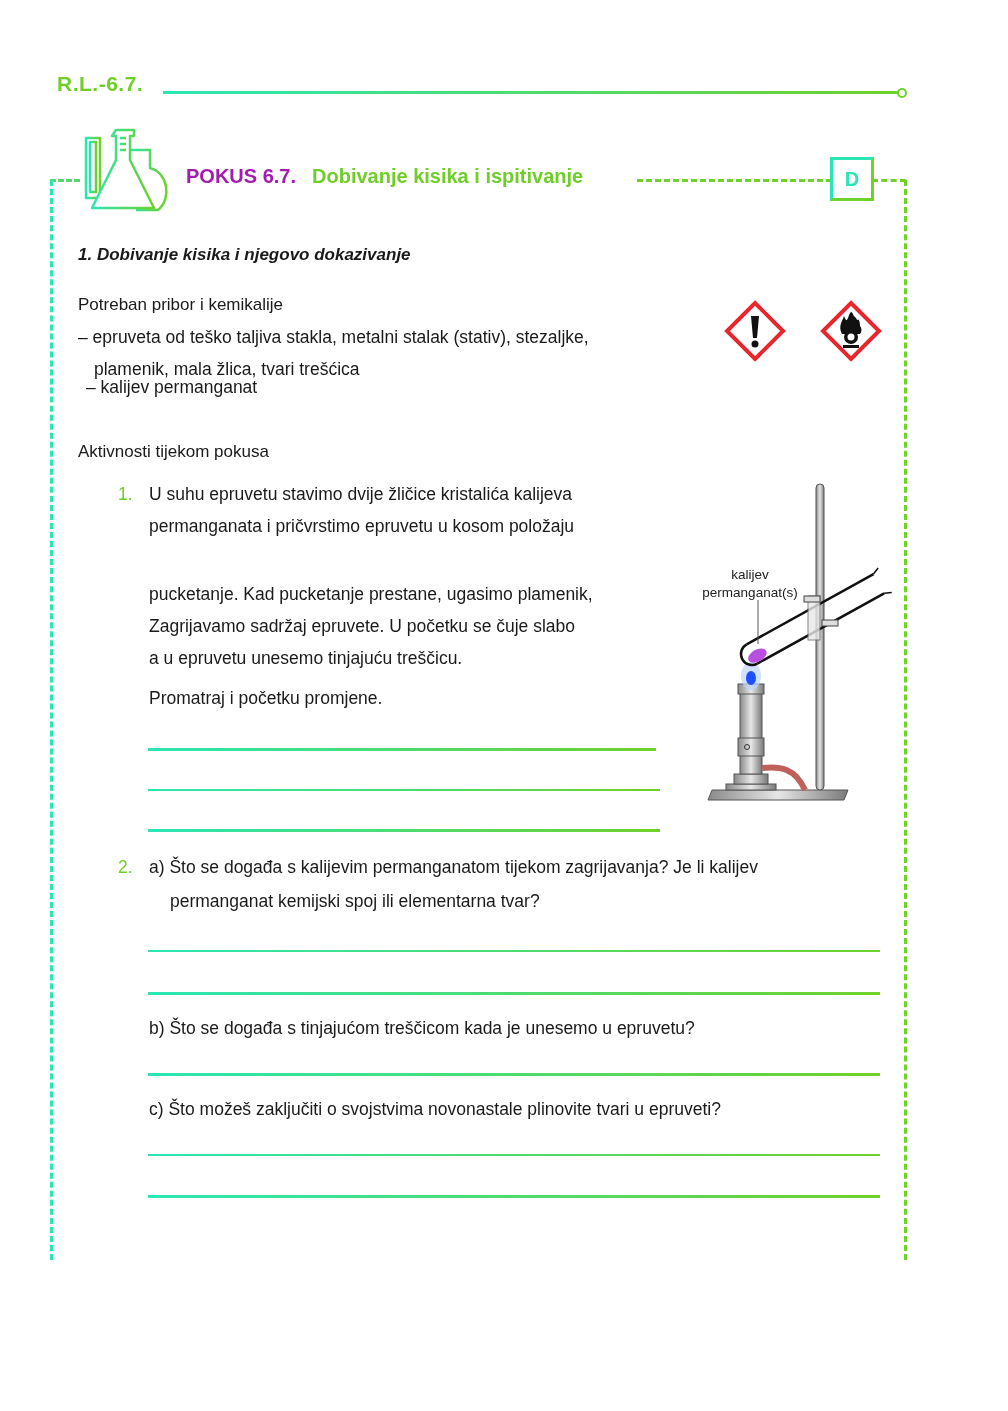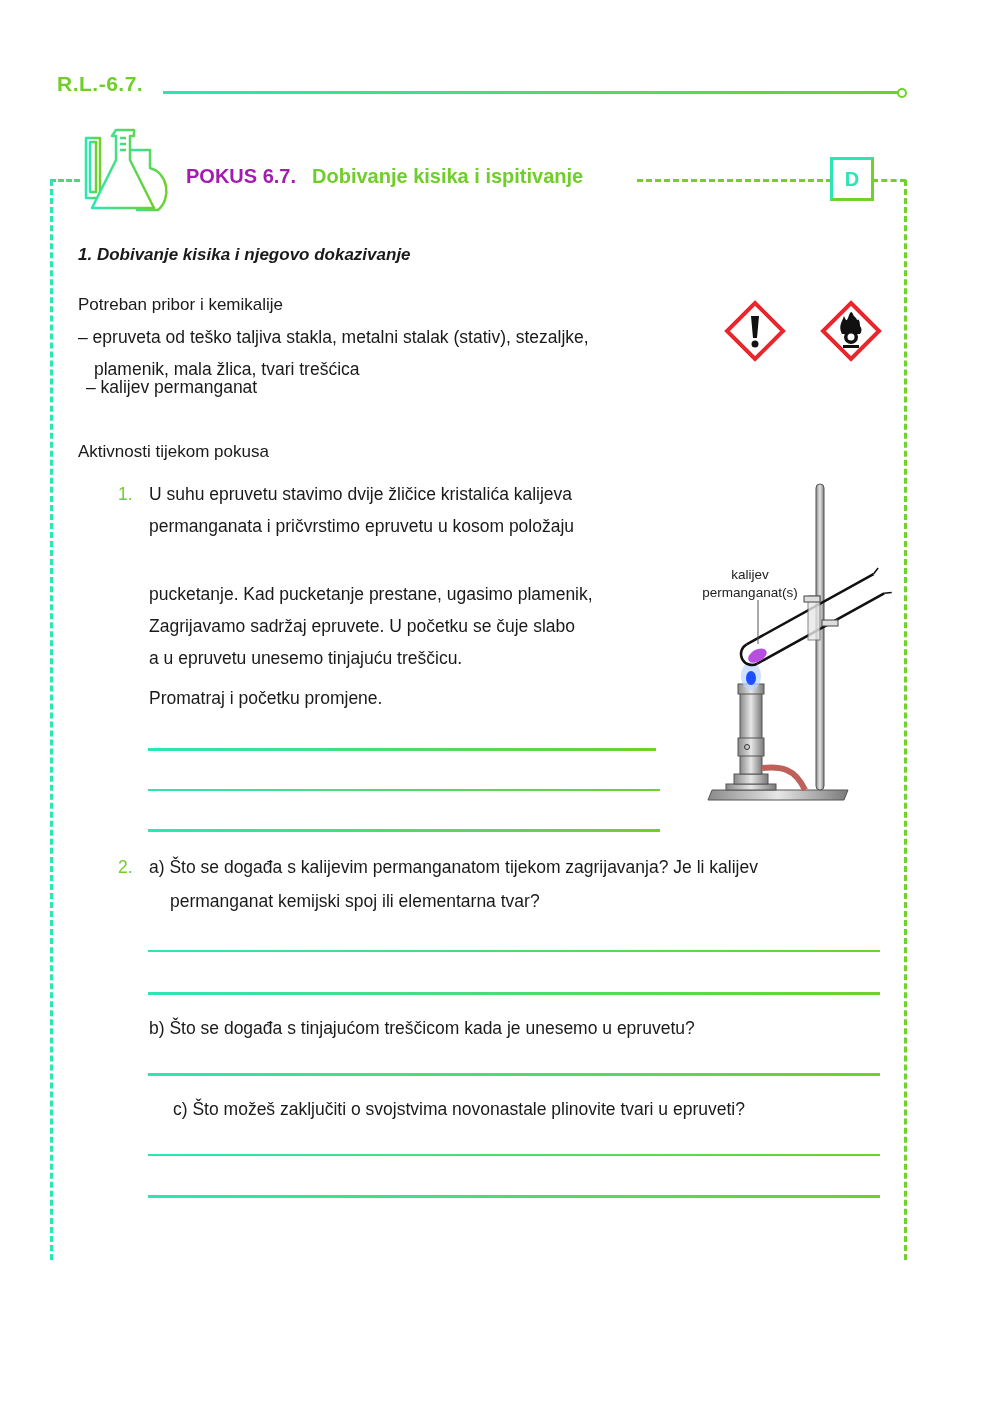--- a/index.html
+++ b/index.html
@@ -165,15 +165,15 @@
 <div class="abs p num" style="left:118px; top:851px;">2.</div>
 <div class="abs p" style="left:149px; top:851px;">a) Što se događa s kalijevim permanganatom tijekom zagrijavanja? Je li kalijev</div>
 <div class="abs p" style="left:170px; top:885px;">permanganat kemijski spoj ili elementarna tvar?</div>
 
 <div class="abs ans" style="left:148px; top:950px; width:732px; height:2px;"></div>
 <div class="abs ans" style="left:148px; top:992px; width:732px;"></div>
 
 <div class="abs p" style="left:149px; top:1012px;">b) Što se događa s tinjajućom treščicom kada je unesemo u epruvetu?</div>
 <div class="abs ans" style="left:148px; top:1073px; width:732px;"></div>
 
-<div class="abs p" style="left:149px; top:1093px;margin-left:24px;">c) Što možeš zaključiti o svojstvima novonastale plinovite tvari u epruveti?</div>
+<div class="abs p" style="left:149px; top:1093px;">c) Što možeš zaključiti o svojstvima novonastale plinovite tvari u epruveti?</div>
 <div class="abs ans" style="left:148px; top:1154px; width:732px; height:2px;"></div>
 <div class="abs ans" style="left:148px; top:1195px; width:732px;"></div>
 
 </body></html>

